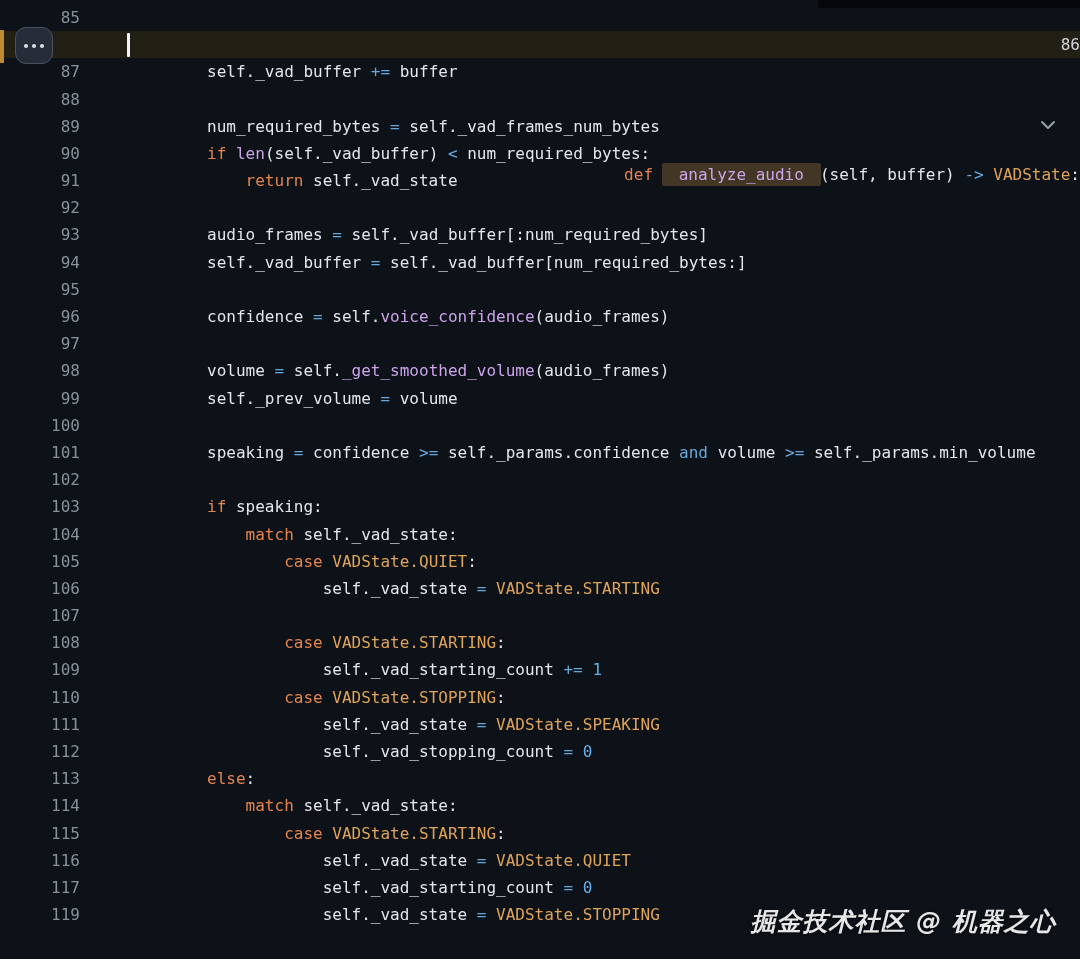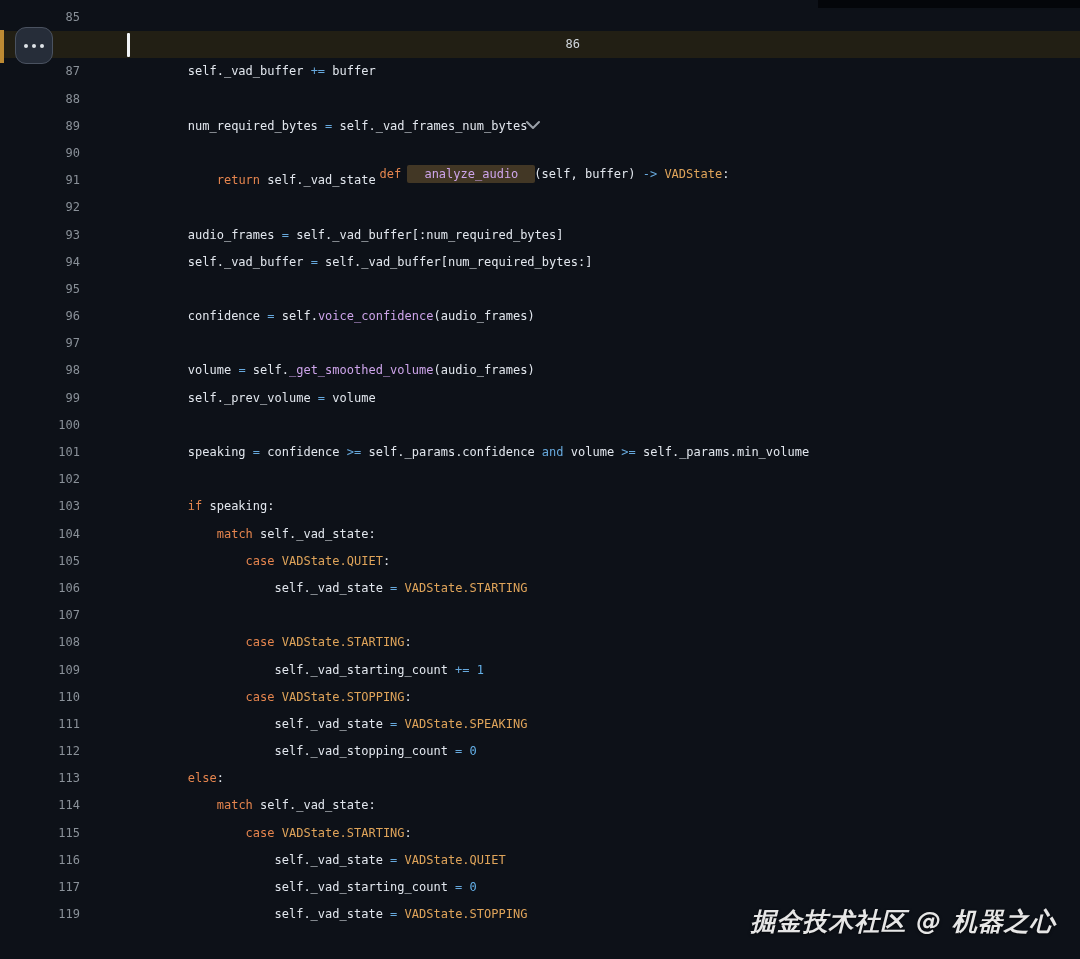--- a/index.html
+++ b/index.html
@@ -12,24 +12,24 @@
   }
   #editor{
     position:absolute;inset:0;
     padding-top:4px;
     box-sizing:border-box;
   }
   .line{
     height:27.2px;
     line-height:27.2px;
     white-space:pre;
-    font-size:12px;
+    font-size:16px;
     position:relative;
     display:flex;
-    align-items:center;
+    align-items:flex-end;
   }
   .line.active{background:var(--active-line-bg,#221f14);flex-direction:column;}
   .ln{
     display:inline-block;
     width:80px;
     text-align:right;
     color:var(--ln,#8a9199);
     flex:0 0 80px;
     user-select:none;
   }
@@ -103,21 +103,21 @@
 
 <div id="editor">
   <div id="code-lines">
       <div class="line"><span class="ln">85</span><span class="fold-area"></span><span class="code"></span></div>
       <div class="line active"><span class="ln">86</span><span class="fold-area"><svg width="16" height="10" class="fold-chevron">
             <polyline points="2,2 8,8 14,2" fill="none" stroke="#9aa0a8" stroke-width="2" stroke-linecap="round" stroke-linejoin="round"></polyline>
           </svg></span><span class="code"><span class="tk-p">    </span><span class="tk-k">def</span><span class="tk-p"> </span><span class="tk-f tk-sel">analyze_audio</span><span class="tk-p">(self, buffer) </span><span class="tk-o">-&gt;</span><span class="tk-p"> </span><span class="tk-c">VADState</span><span class="tk-p">:</span></span><span class="cursor"></span></div>
       <div class="line"><span class="ln">87</span><span class="fold-area"></span><span class="code"><span class="tk-p">        self._vad_buffer </span><span class="tk-o">+=</span><span class="tk-p"> buffer</span></span></div>
       <div class="line"><span class="ln">88</span><span class="fold-area"></span><span class="code"></span></div>
       <div class="line"><span class="ln">89</span><span class="fold-area"></span><span class="code"><span class="tk-p">        num_required_bytes </span><span class="tk-o">=</span><span class="tk-p"> self._vad_frames_num_bytes</span></span></div>
-      <div class="line"><span class="ln">90</span><span class="fold-area"></span></div>
+      <div class="line"><span class="ln">90</span><span class="fold-area"></span><span class="code"><span class="tk-p">        </span><span class="tk-k">if</span><span class="tk-p"> </span><span class="tk-f">len</span><span class="tk-p">(self._vad_buffer) </span><span class="tk-o">&lt;</span><span class="tk-p"> num_required_bytes:</span></span></div>
       <div class="line"><span class="ln">91</span><span class="fold-area"></span><span class="code"><span class="tk-p">            </span><span class="tk-k">return</span><span class="tk-p"> self._vad_state</span></span></div>
       <div class="line"><span class="ln">92</span><span class="fold-area"></span><span class="code"></span></div>
       <div class="line"><span class="ln">93</span><span class="fold-area"></span><span class="code"><span class="tk-p">        audio_frames </span><span class="tk-o">=</span><span class="tk-p"> self._vad_buffer[:num_required_bytes]</span></span></div>
       <div class="line"><span class="ln">94</span><span class="fold-area"></span><span class="code"><span class="tk-p">        self._vad_buffer </span><span class="tk-o">=</span><span class="tk-p"> self._vad_buffer[num_required_bytes:]</span></span></div>
       <div class="line"><span class="ln">95</span><span class="fold-area"></span><span class="code"></span></div>
       <div class="line"><span class="ln">96</span><span class="fold-area"></span><span class="code"><span class="tk-p">        confidence </span><span class="tk-o">=</span><span class="tk-p"> self.</span><span class="tk-f">voice_confidence</span><span class="tk-p">(audio_frames)</span></span></div>
       <div class="line"><span class="ln">97</span><span class="fold-area"></span><span class="code"></span></div>
       <div class="line"><span class="ln">98</span><span class="fold-area"></span><span class="code"><span class="tk-p">        volume </span><span class="tk-o">=</span><span class="tk-p"> self.</span><span class="tk-f">_get_smoothed_volume</span><span class="tk-p">(audio_frames)</span></span></div>
       <div class="line"><span class="ln">99</span><span class="fold-area"></span><span class="code"><span class="tk-p">        self._prev_volume </span><span class="tk-o">=</span><span class="tk-p"> volume</span></span></div>
       <div class="line"><span class="ln">100</span><span class="fold-area"></span><span class="code"></span></div>

